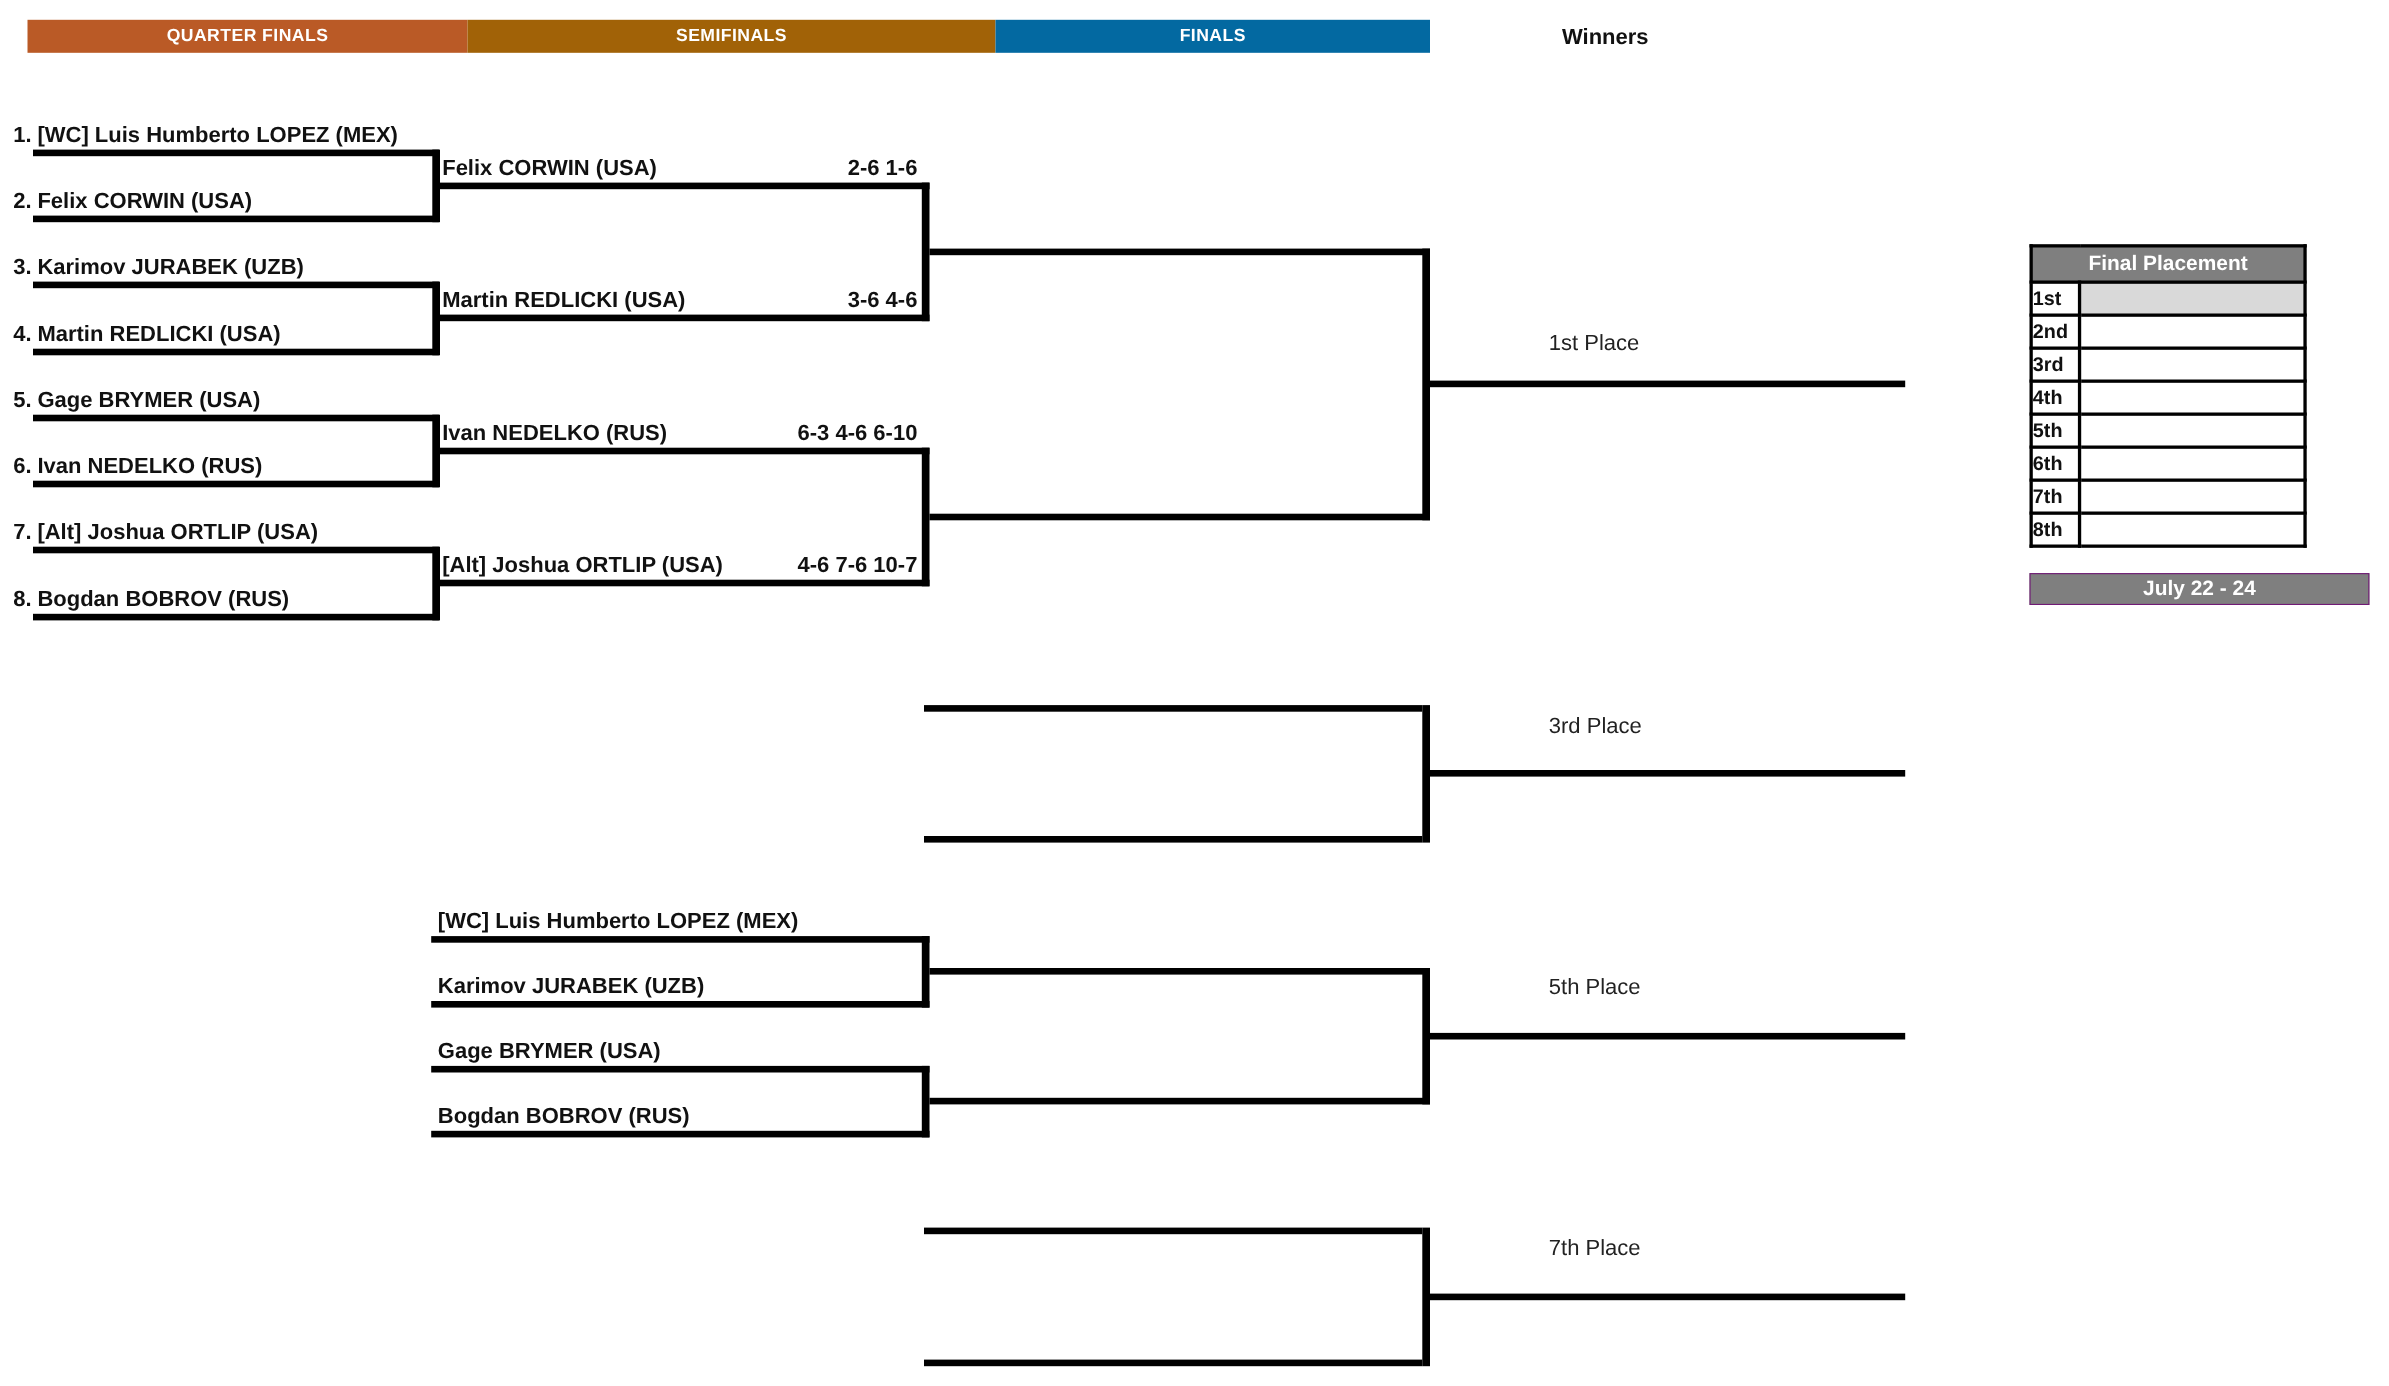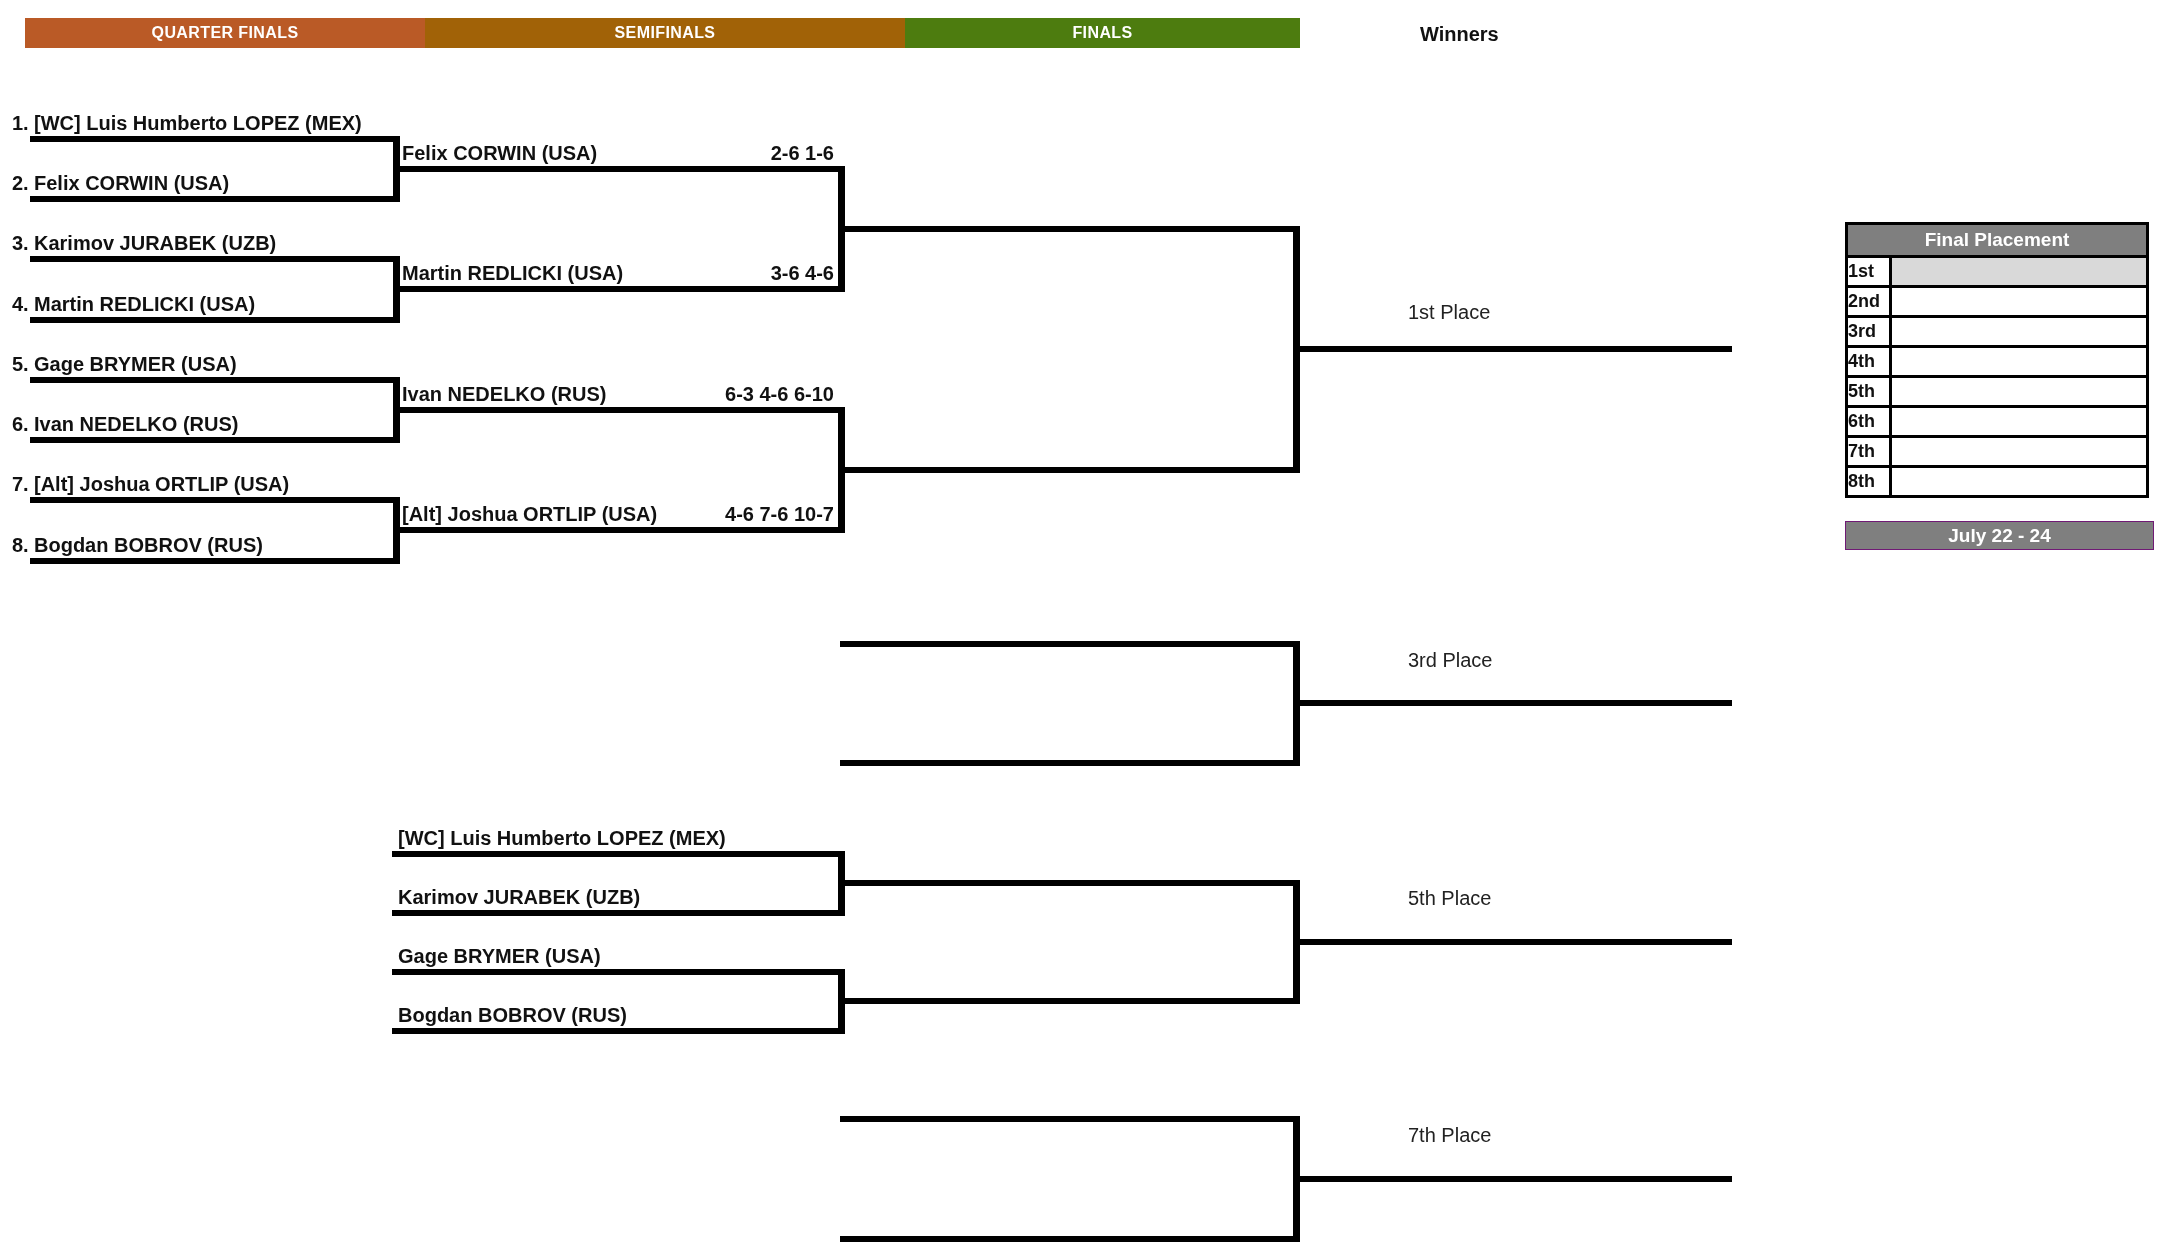--- a/index.html
+++ b/index.html
@@ -25,36 +25,36 @@
 
   
   .logo-box{position:absolute;left:1838px;top:16px;width:314px;height:166px;background:#060606;}
   .logo-ball{position:absolute;left:44px;top:61px;}
   .logo-text{position:absolute;left:97px;top:76px;font-size:11px;letter-spacing:2.2px;white-space:nowrap;}
   .logo-text .t1{color:#8e7340;font-weight:normal;}
   .logo-text .t2{color:#b99a55;font-weight:bold;}
   .logo-text .t3{color:#8e7340;font-weight:normal;}
 
   
-  .fp-table{position:absolute;left:1845px;top:222px;width:304px;border-collapse:collapse;}
+  .fp-table{position:absolute;left:1845px;top:222px;width:252px;border-collapse:collapse;}
   .fp-table td,.fp-table th{border:3px solid #000;padding:0;}
   .fp-title{height:30px;text-align:center;color:#fff;font-weight:bold;font-size:19px;}
   .fp-rank{width:41px;height:27px;font-weight:bold;font-size:18px;text-align:left;padding-left:3px;background:#fff;color:#111;}
   .fp-val{background:#ffffff;}
   .date-banner{position:absolute;left:1845px;top:521px;width:307px;height:27px;border:1px solid #701a75;
                display:flex;align-items:center;justify-content:center;color:#fff;font-weight:bold;font-size:19px;}
 </style>
 </head>
 <body>
 
 <div class="canvas">
 
   <div class="round-bar" style="left: 25px; width: 400px; background-color: rgb(186, 90, 38);">QUARTER FINALS</div>
   <div class="round-bar" style="left: 425px; width: 480px; background-color: #a16207;">SEMIFINALS</div>
-  <div class="round-bar" style="left: 905px; width: 395px; background-color: #4d7c0f;">FINALS</div>
+  <div class="round-bar" style="left: 905px; width: 395px; background-color: #0369a1;">FINALS</div>
   <div class="winners">Winners</div>
 
   <div class="qf-row" style="top:110px;"><span class="seed">1.</span><span>[WC] Luis Humberto LOPEZ (MEX)</span></div>
   <div class="qf-row" style="top:170px;"><span class="seed">2.</span><span>Felix CORWIN (USA)</span></div>
   <div class="qf-row" style="top:230px;"><span class="seed">3.</span><span>Karimov JURABEK (UZB)</span></div>
   <div class="qf-row" style="top:291px;"><span class="seed">4.</span><span>Martin REDLICKI (USA)</span></div>
   <div class="qf-row" style="top:351px;"><span class="seed">5.</span><span>Gage BRYMER (USA)</span></div>
   <div class="qf-row" style="top:411px;"><span class="seed">6.</span><span>Ivan NEDELKO (RUS)</span></div>
   <div class="qf-row" style="top:471px;"><span class="seed">7.</span><span>[Alt] Joshua ORTLIP (USA)</span></div>
   <div class="qf-row" style="top:532px;"><span class="seed">8.</span><span>Bogdan BOBROV (RUS)</span></div>

